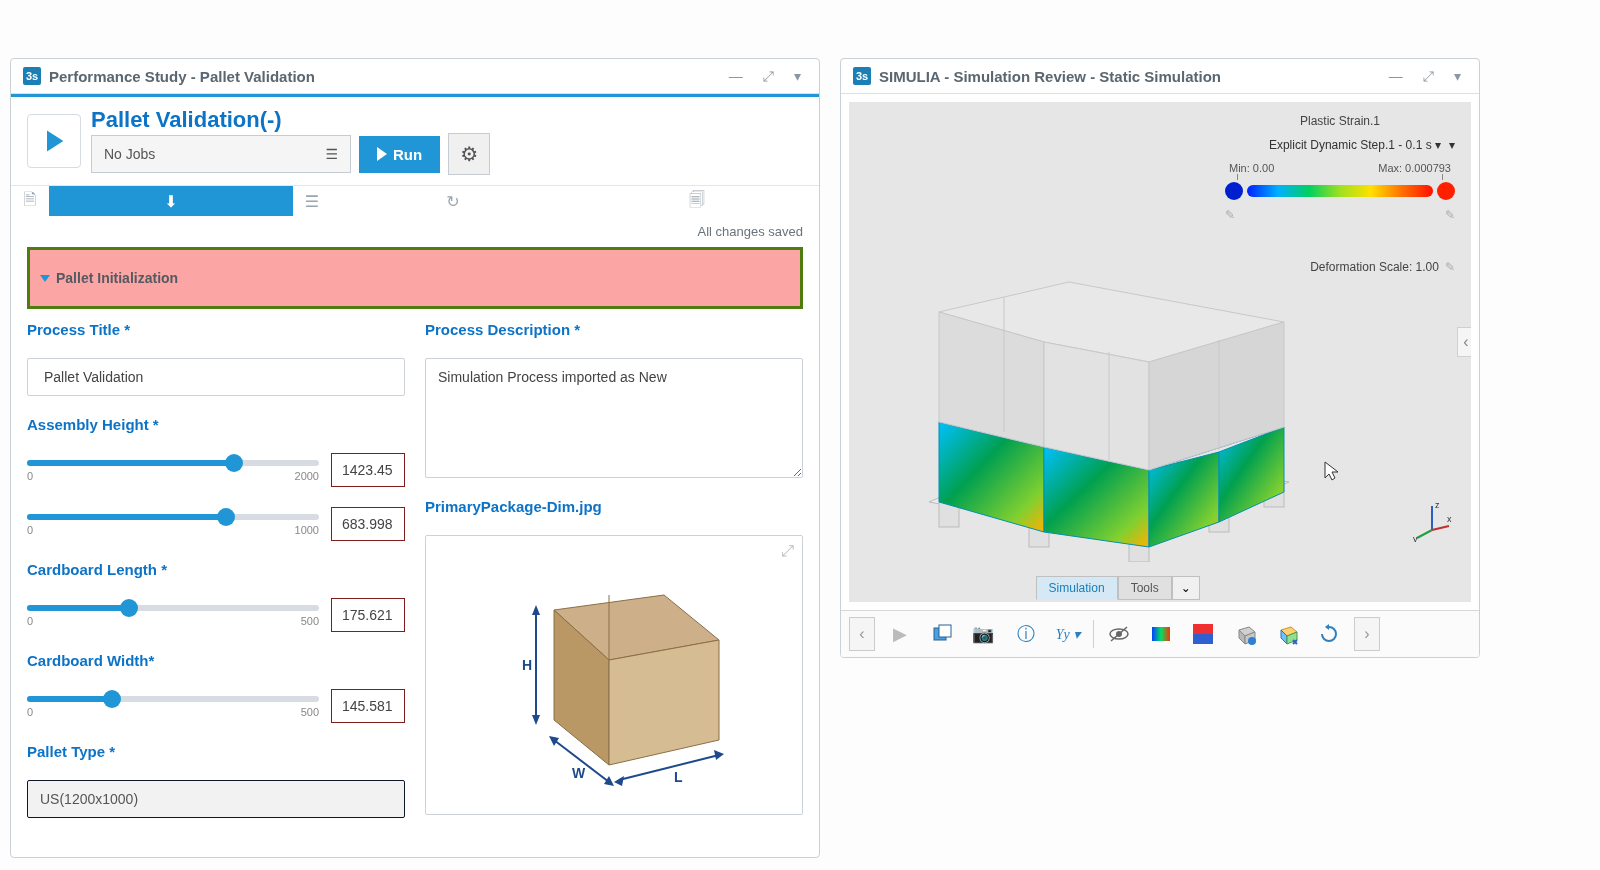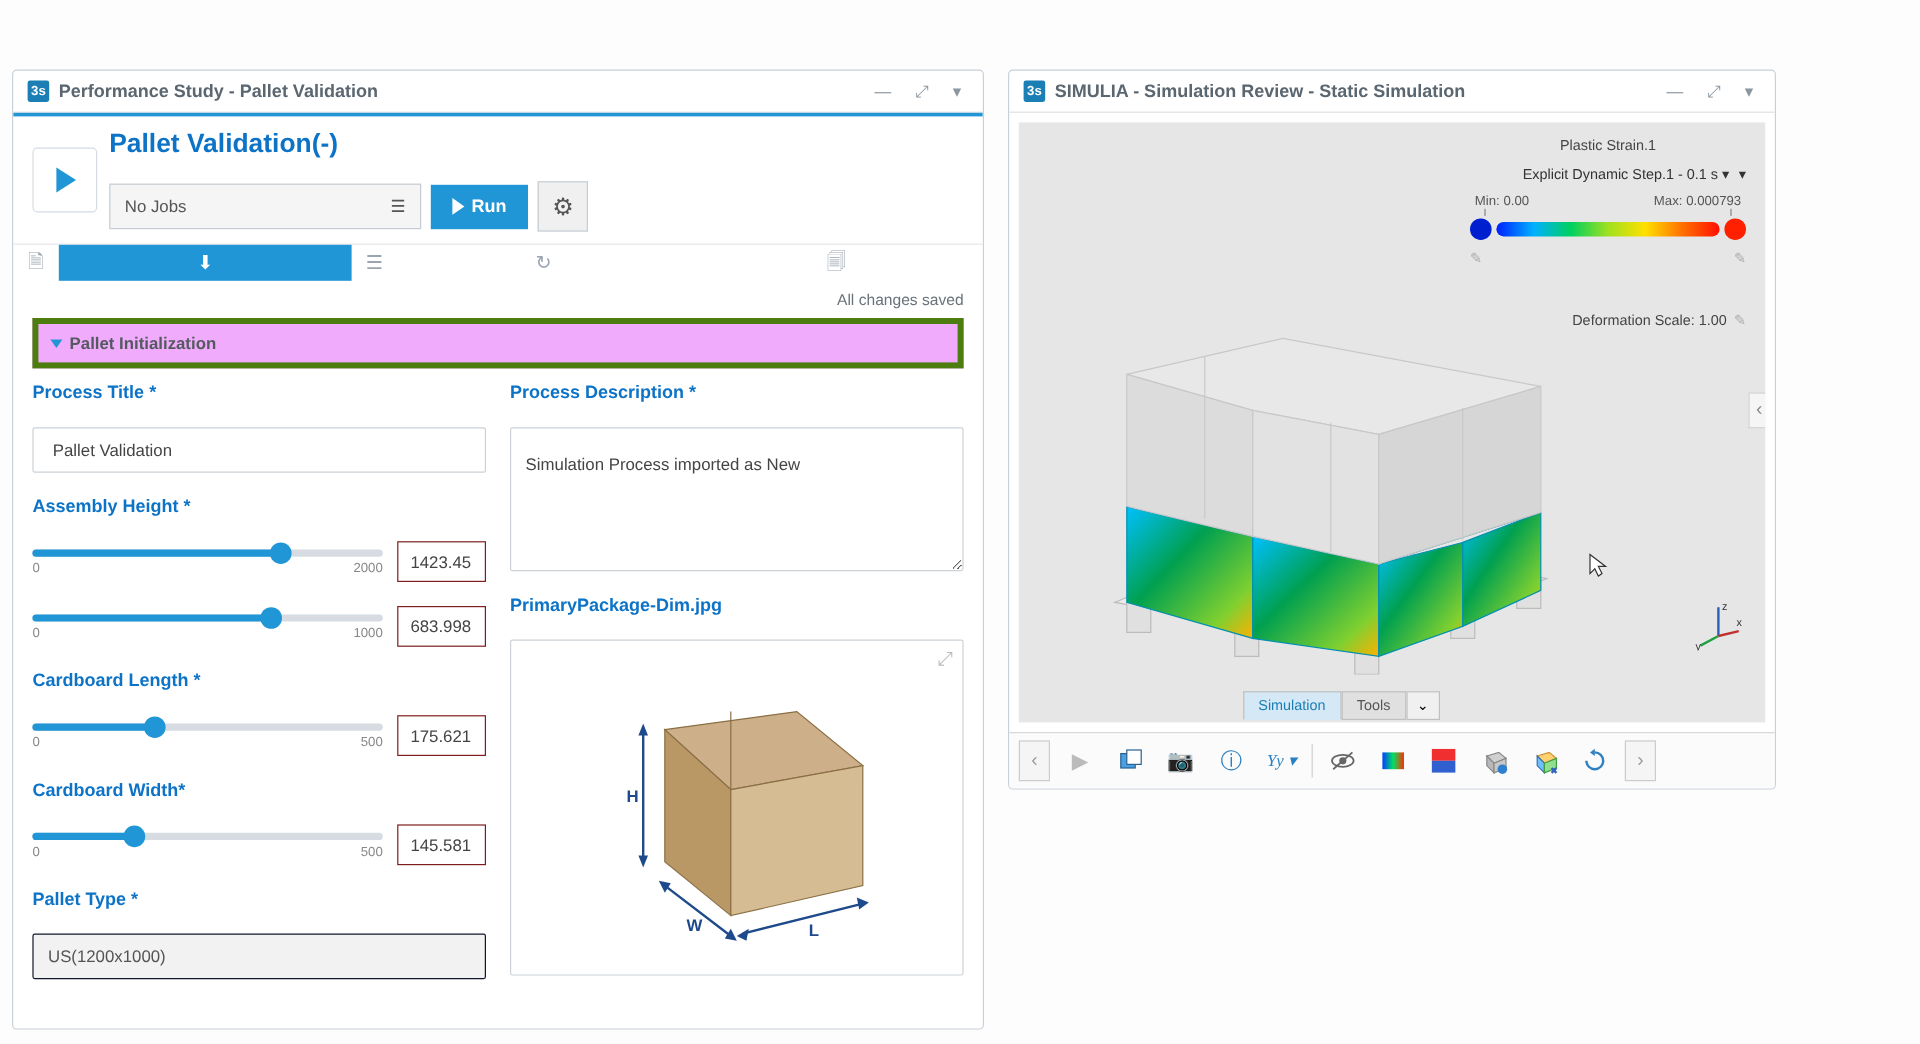--- a/index.html
+++ b/index.html
@@ -43,21 +43,21 @@
   gap: 10px;
   border-bottom: 1px solid #e6e6e6;
 }
 .header-row .play-badge {
   width: 54px; height: 54px;
   border: 1px solid #d6dce2;
   border-radius: 4px;
   display: flex; align-items: center; justify-content: center;
 }
 .header-row .play-badge svg { width: 28px; height: 28px; }
-.header-row .right-col { flex: 1; display: flex; flex-direction: column; gap: 18px; }
+.header-row .right-col { flex: 1; display: flex; flex-direction: column; gap: 0; }
 .header-row .main-title { color: #0d73c7; font-size: 22px; font-weight: 600; }
 .header-row .controls { display: flex; gap: 8px; align-items: center; }
 .jobs-select {
   flex: 1;
   max-width: 260px;
   border: 1px solid #c6ccd2;
   background: #f5f5f5;
   padding: 10px 12px;
   font-size: 14px;
   color: #555;
@@ -114,23 +114,23 @@
 .saved-row {
   text-align: right;
   padding: 8px 16px;
   font-size: 13px;
   color: #6a737b;
 }
 
 .content { padding: 0 16px 16px 16px; overflow-y: auto; flex: 1; }
 
 .section-header {
-  background: #f0abfc;
-  border: 5px solid #4d7c0f;
-  padding: 8px 10px;
+  background: #fca5a5;
+  border: 3px solid #4d7c0f;
+  padding: 20px 10px;
   font-size: 14px;
   color: #545a60;
   font-weight: 600;
   display: flex;
   align-items: center;
   gap: 6px;
 }
 .section-header::before {
   content: "";
   width: 0; height: 0;
@@ -151,21 +151,21 @@
   width: 100%;
   border: 1px solid #ccd2d8;
   padding: 10px 16px;
   font-size: 14px;
   color: #444;
   border-radius: 2px;
 }
 .textarea {
   width: 100%;
   border: 1px solid #ccd2d8;
-  padding: 22px 12px;
+  padding: 10px 12px;
   font-size: 14px;
   color: #444;
   border-radius: 2px;
   height: 120px;
   resize: both;
 }
 .readonly-input {
   background: #f2f2f2;
   border: 1px solid #0f172a;
   padding: 10px 12px;

